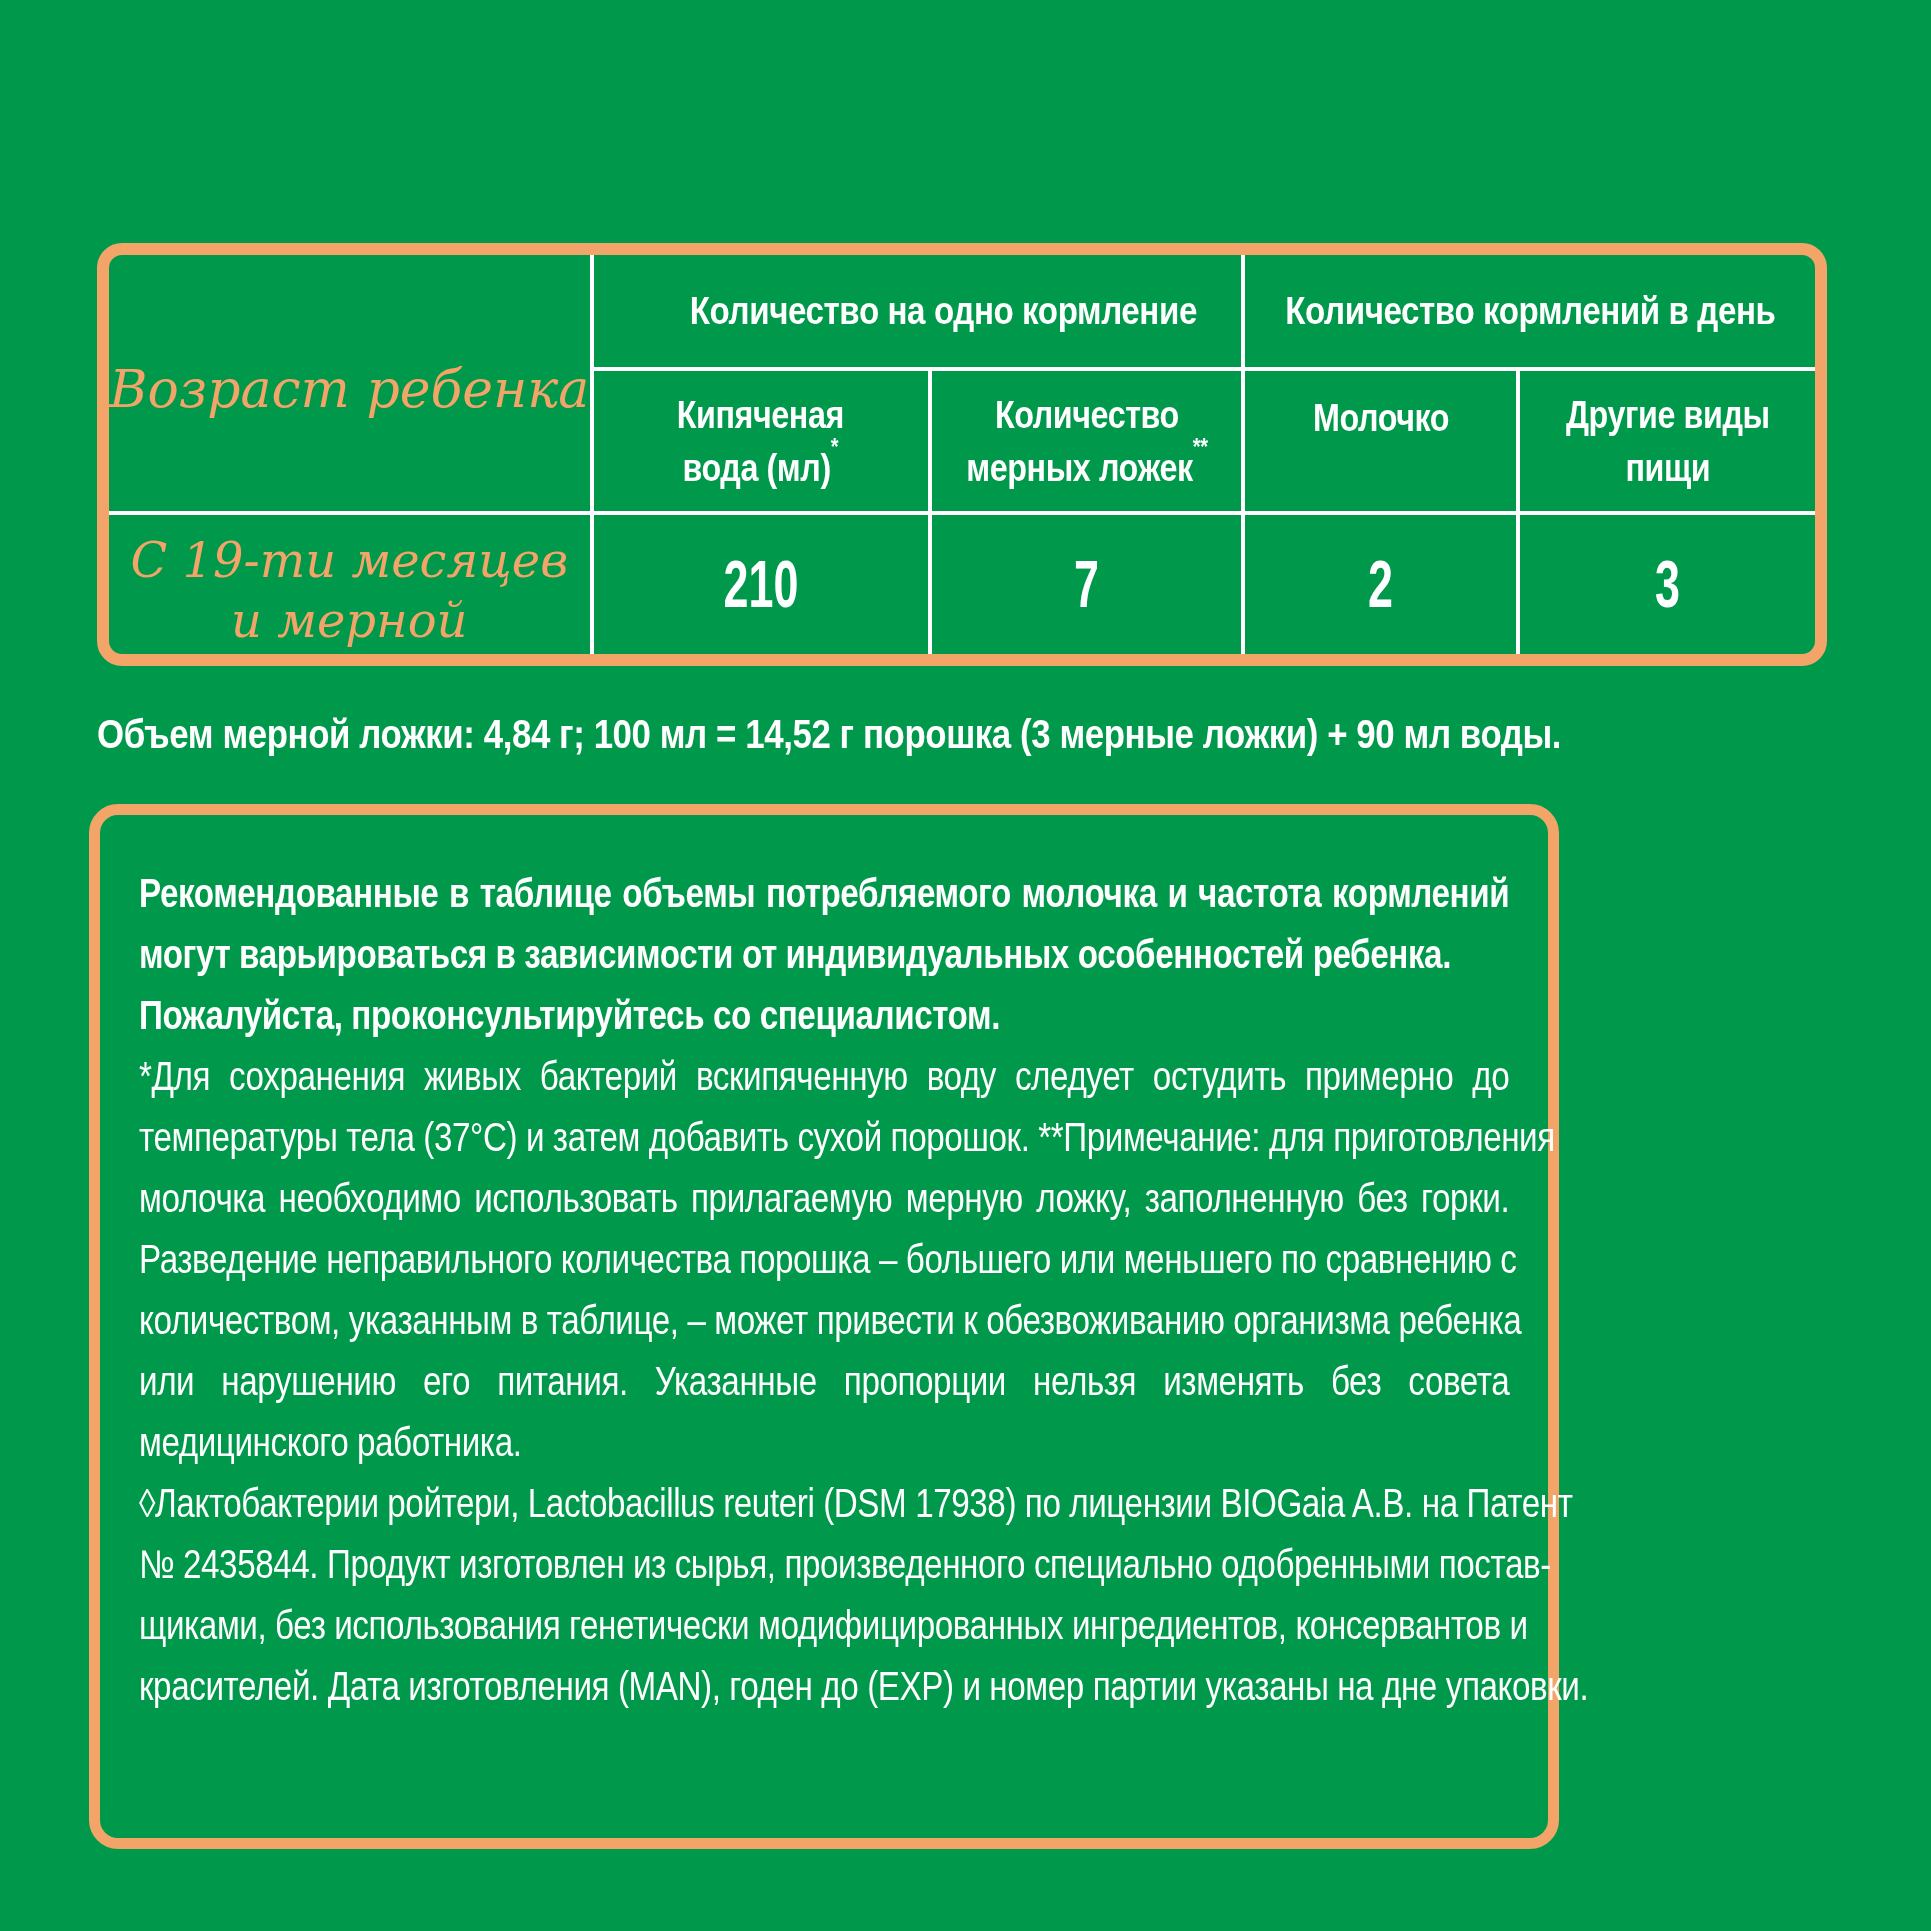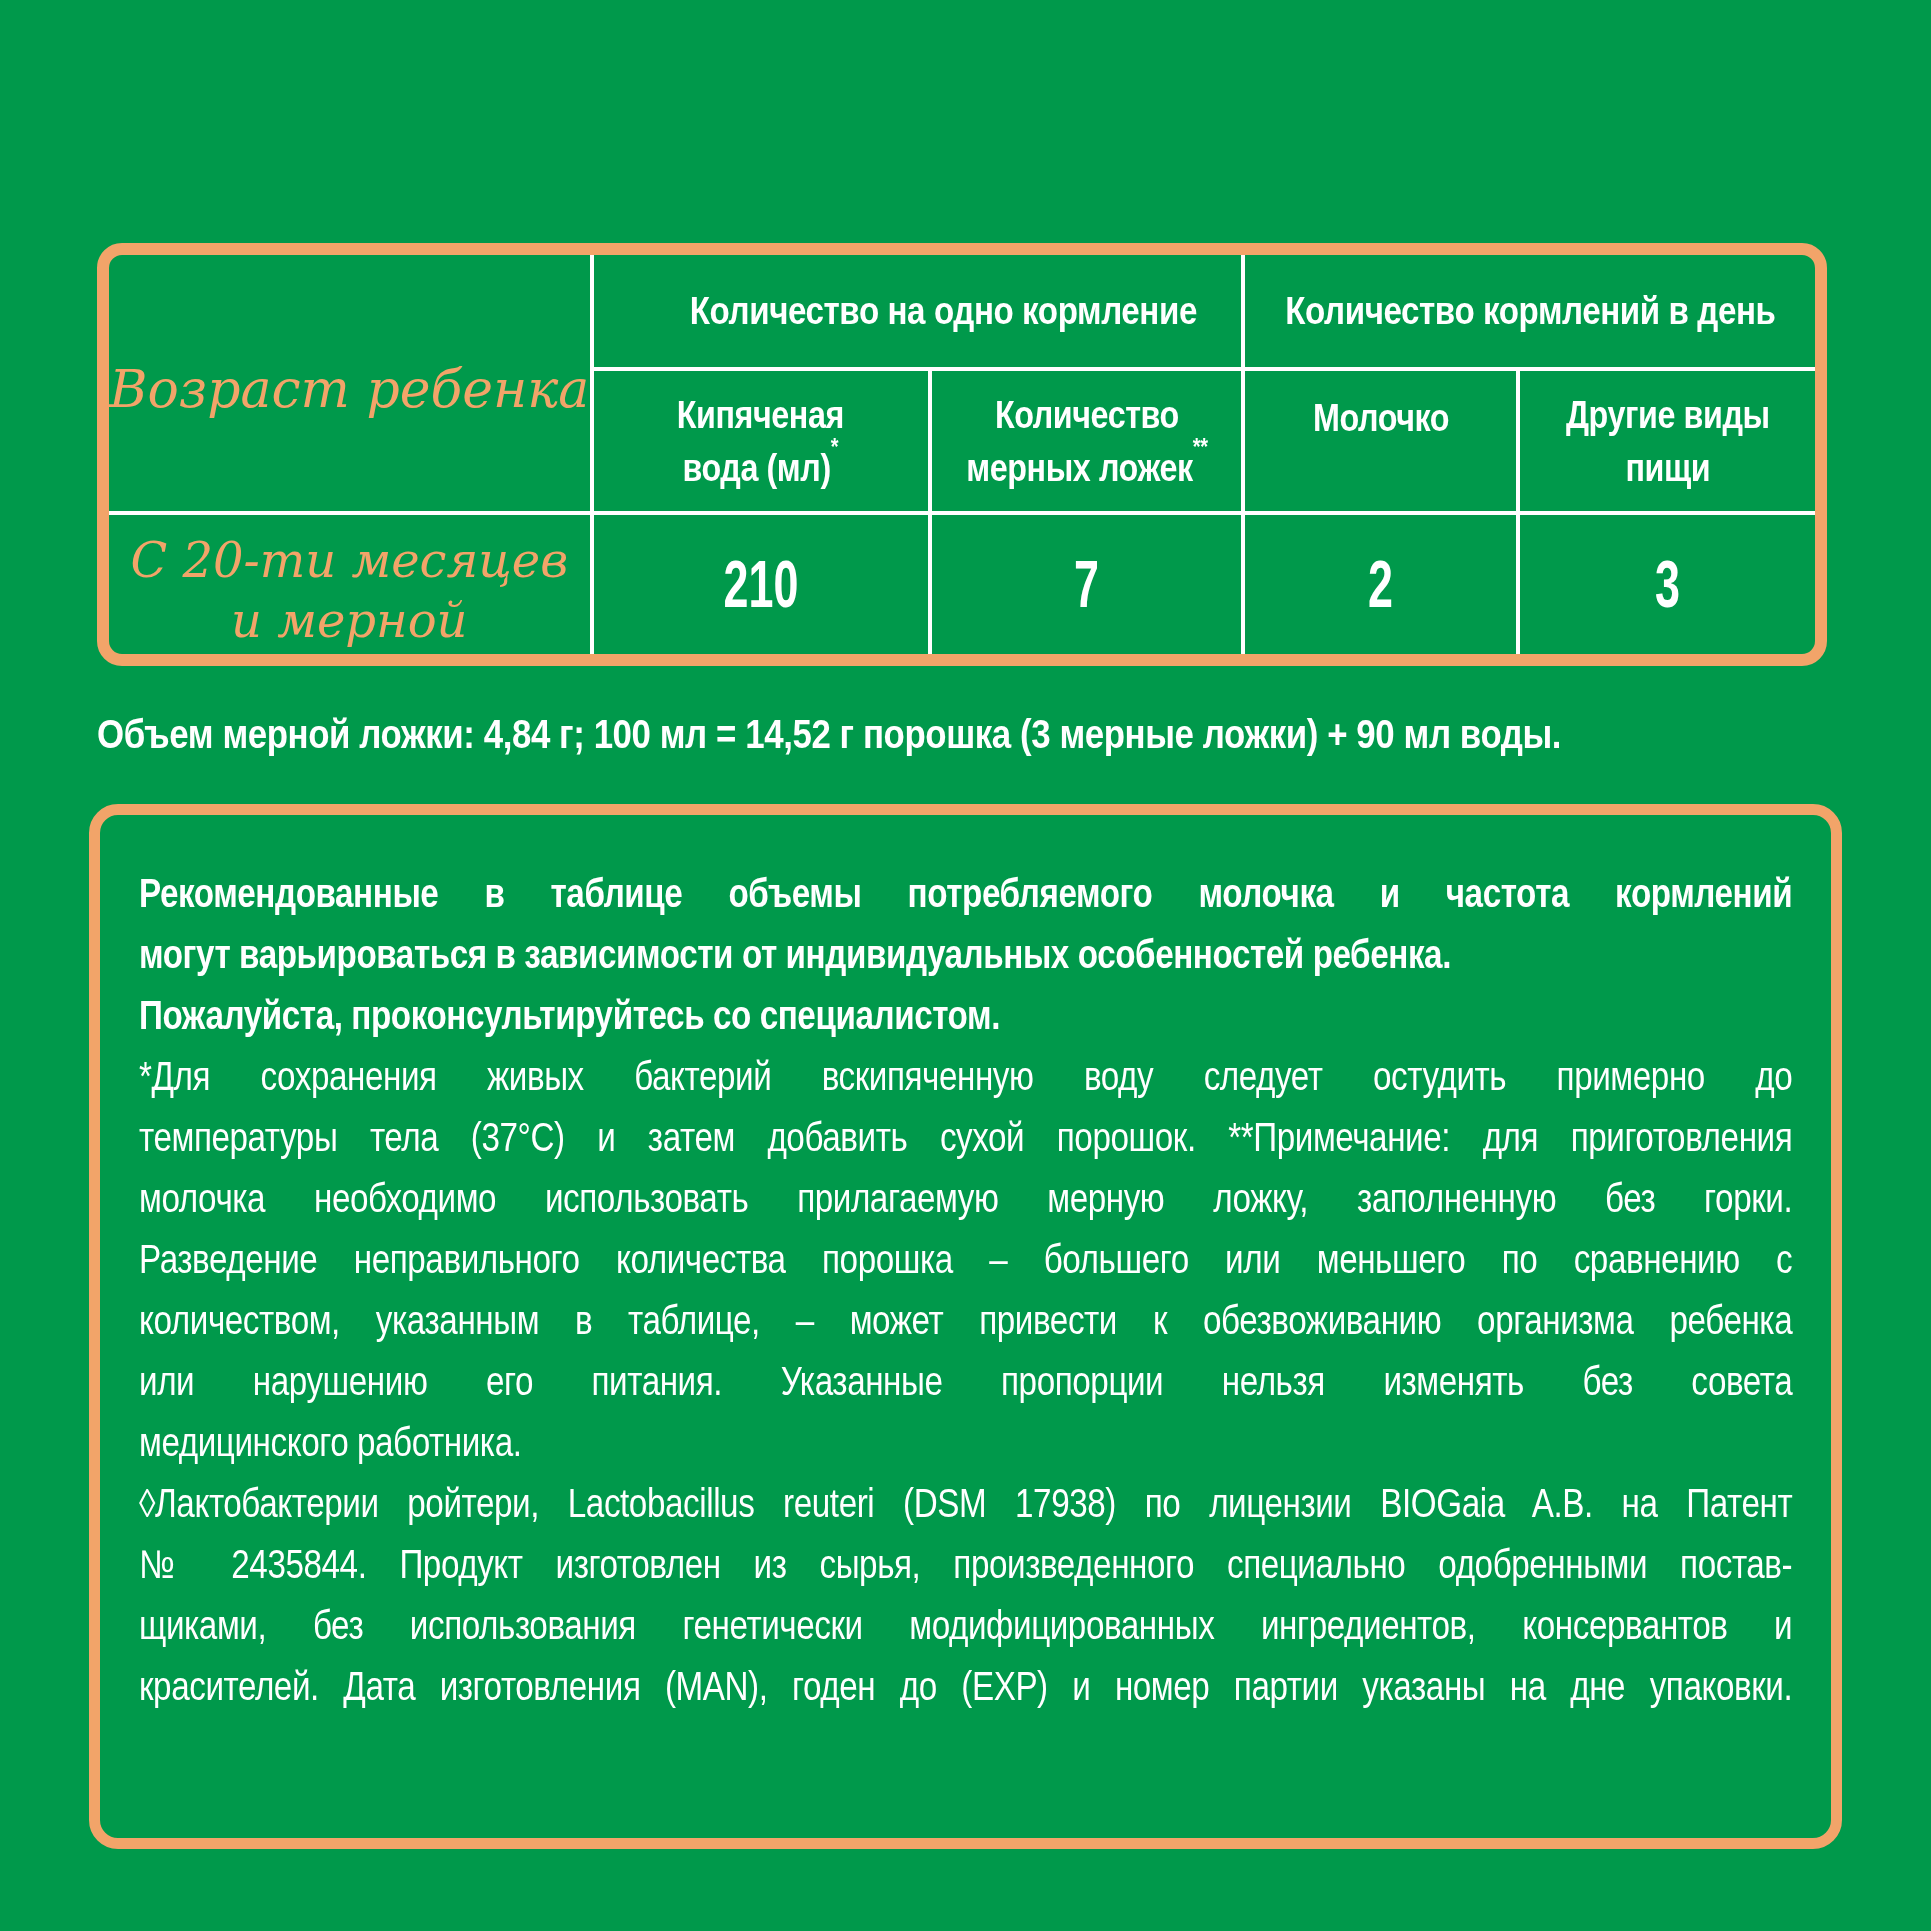--- a/index.html
+++ b/index.html
@@ -54,21 +54,21 @@
   
   .snote{
     position:absolute;left:97px;top:711px;width:1738px;color:var(--white);
   }
   .snote .inner{
     font-weight:700;font-size:41px;white-space:nowrap;
     width:117.6%;transform:scaleX(0.85);transform-origin:0 50%;letter-spacing:-0.5px;
   }
   
   .ibox{
-    position:absolute;left:89px;top:804px;width:1753px;height:1045px;
+    position:absolute;left:89px;top:804px;width:1470px;height:1045px;
     box-sizing:border-box;border:11.6px solid var(--orange);border-radius:29px;
     padding:48px 39px 0 39px;
   }
   .ln{
     color:var(--white);font-size:40px;line-height:61px;letter-spacing:-0.5px;
     width:120.5%;transform:scaleX(0.83);transform-origin:0 50%;
     text-align:justify;text-align-last:justify;white-space:nowrap;
   }
   .ln.b{font-weight:700;}
   .ln.end{text-align-last:left;}
@@ -99,21 +99,21 @@
       <div class="sub-label"><span>Количество</span><br><span>мерных ложек</span><sup>**</sup></div>
     </div>
     <div class="cell br bb">
       <div class="sub-label"><span>Молочко</span><br><span></span><sup></sup></div>
     </div>
     <div class="cell bb">
       <div class="sub-label"><span>Другие виды</span><br><span>пищи</span><sup></sup></div>
     </div>
 
     <div class="cell d-age br">
-      <div class="script"><span>С 20-ти месяцев</span><br><span>и мерной</span></div>
+      <div class="script"><span>С 19-ти месяцев</span><br><span>и мерной</span></div>
     </div>
     <div class="cell br">
       <div class="num">210</div>
     </div>
     <div class="cell br">
       <div class="num">7</div>
     </div>
     <div class="cell br">
       <div class="num">2</div>
     </div>

